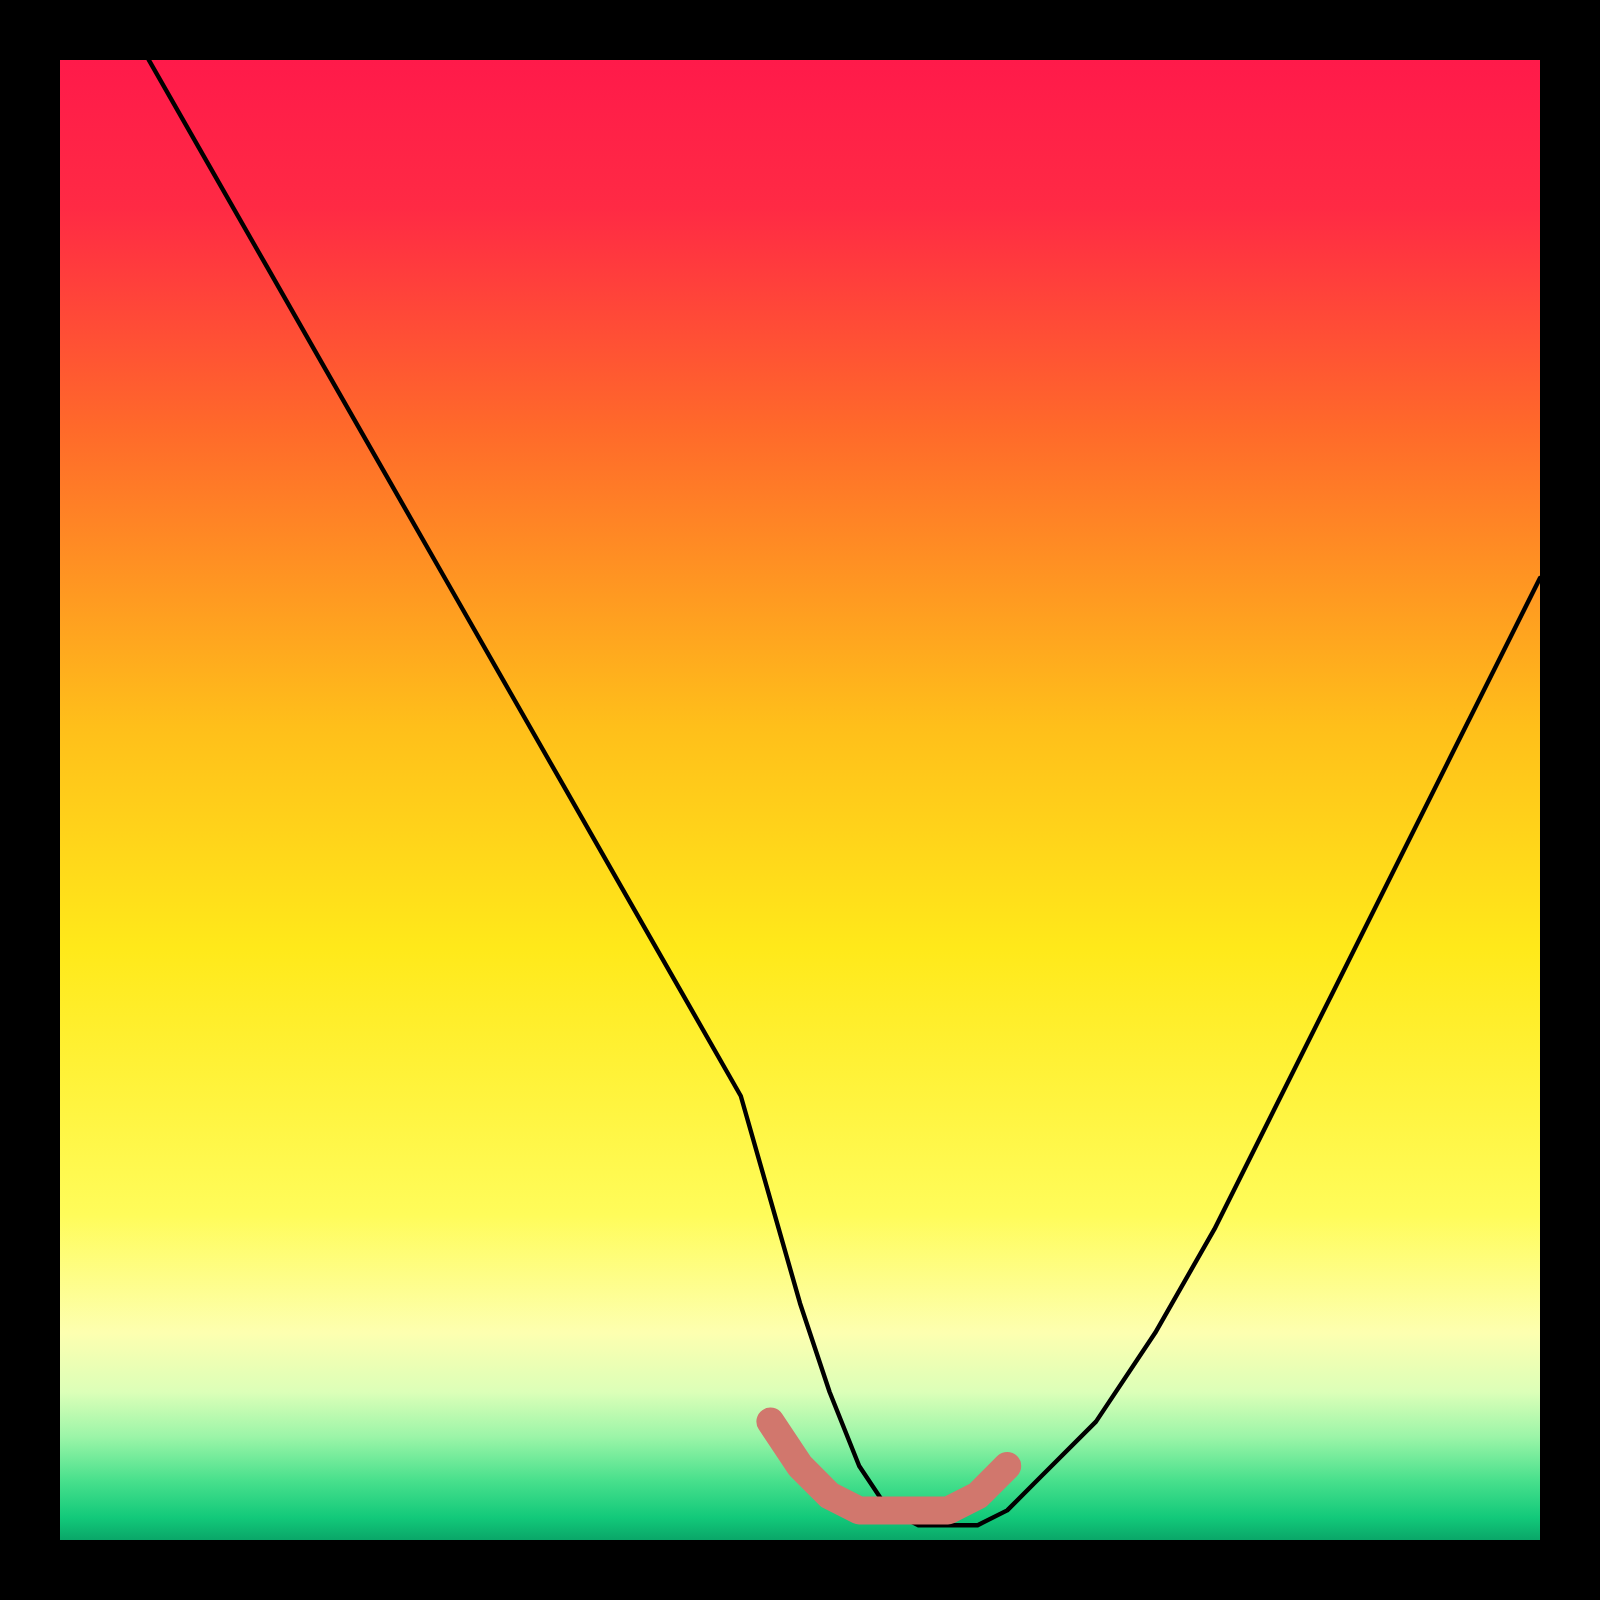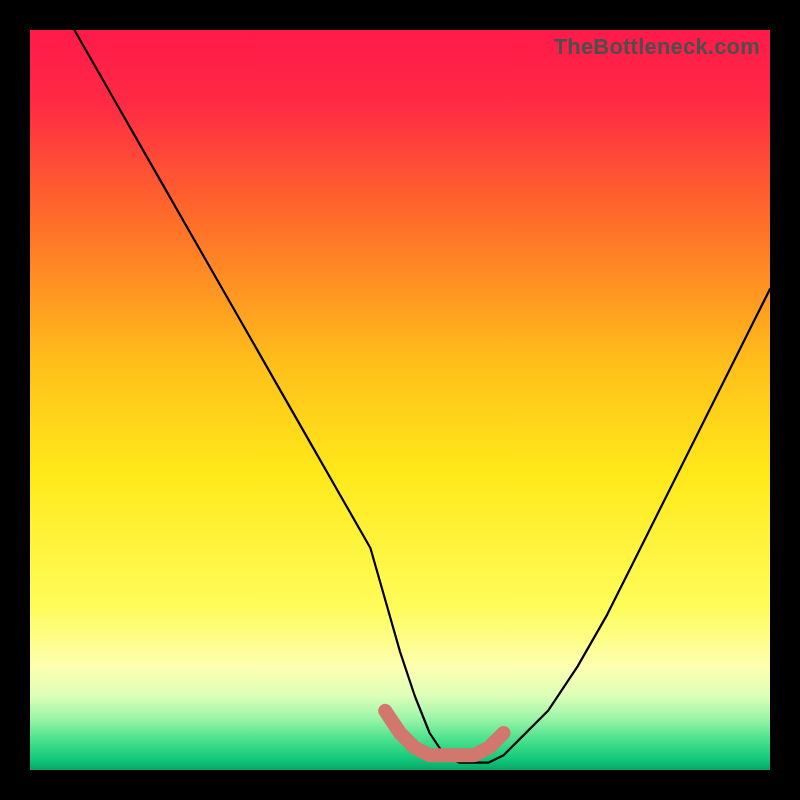--- a/index.html
+++ b/index.html
@@ -64,20 +64,19 @@
             <stop offset="90%" stop-color="#dcffb8"></stop>
             <stop offset="93%" stop-color="#9cf5a8"></stop>
             <stop offset="96%" stop-color="#48e08c"></stop>
             <stop offset="98.5%" stop-color="#12c97a"></stop>
             <stop offset="100%" stop-color="#0aa668"></stop>
           </linearGradient>
       </defs>
       <rect x="0" y="0" width="740" height="740" fill="url(#bg-grad)"></rect>
     </svg>
 
-    <div class="watermark">TheBottleneck.com</div>
 
     <svg class="curve" viewBox="0 0 740 740" preserveAspectRatio="none">
       <path id="series-0" fill="none" stroke="#000000" stroke-width="2.2" stroke-linejoin="round" stroke-linecap="round" d="M44.4 0.0 L74.0 51.8 L103.6 103.6 L133.2 155.4 L162.8 207.2 L192.4 259.0 L222.0 310.8 L251.6 362.6 L281.2 414.4 L310.8 466.2 L340.4 518.0 L355.2 569.8 L370.0 621.6 L384.8 666.0 L399.6 703.0 L414.4 725.2 L429.2 732.6 L444.0 732.6 L458.8 732.6 L473.6 725.2 L488.4 710.4 L518.0 680.8 L547.6 636.4 L577.2 584.6 L606.8 525.4 L636.4 466.2 L666.0 407.0 L695.6 347.8 L725.2 288.6 L740.0 259.0"></path>
       <path id="series-1" fill="none" stroke="#d1776d" stroke-width="14" stroke-linejoin="round" stroke-linecap="round" d="M355.2 680.8 L370.0 703.0 L384.8 717.8 L399.6 725.2 L414.4 725.2 L429.2 725.2 L444.0 725.2 L458.8 717.8 L473.6 703.0"></path>
     </svg>
   </div>
 </div>
 
 </body></html>

